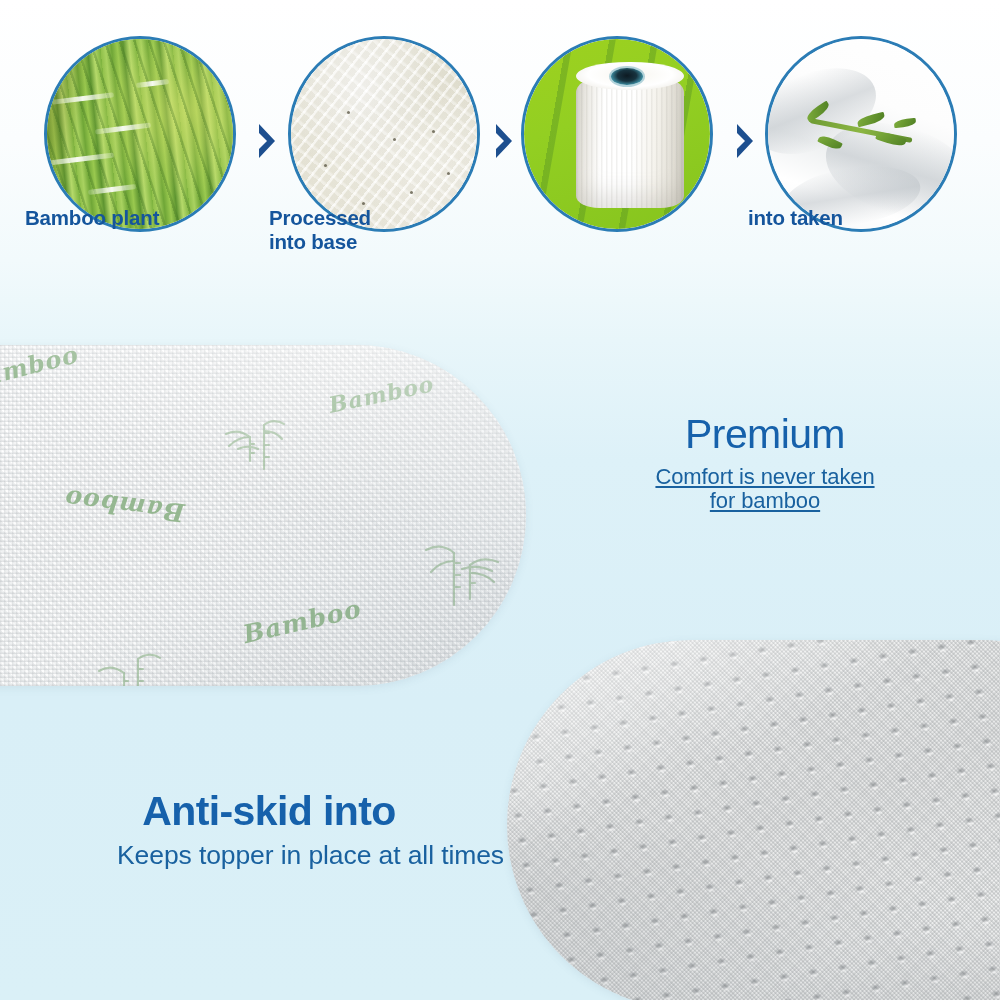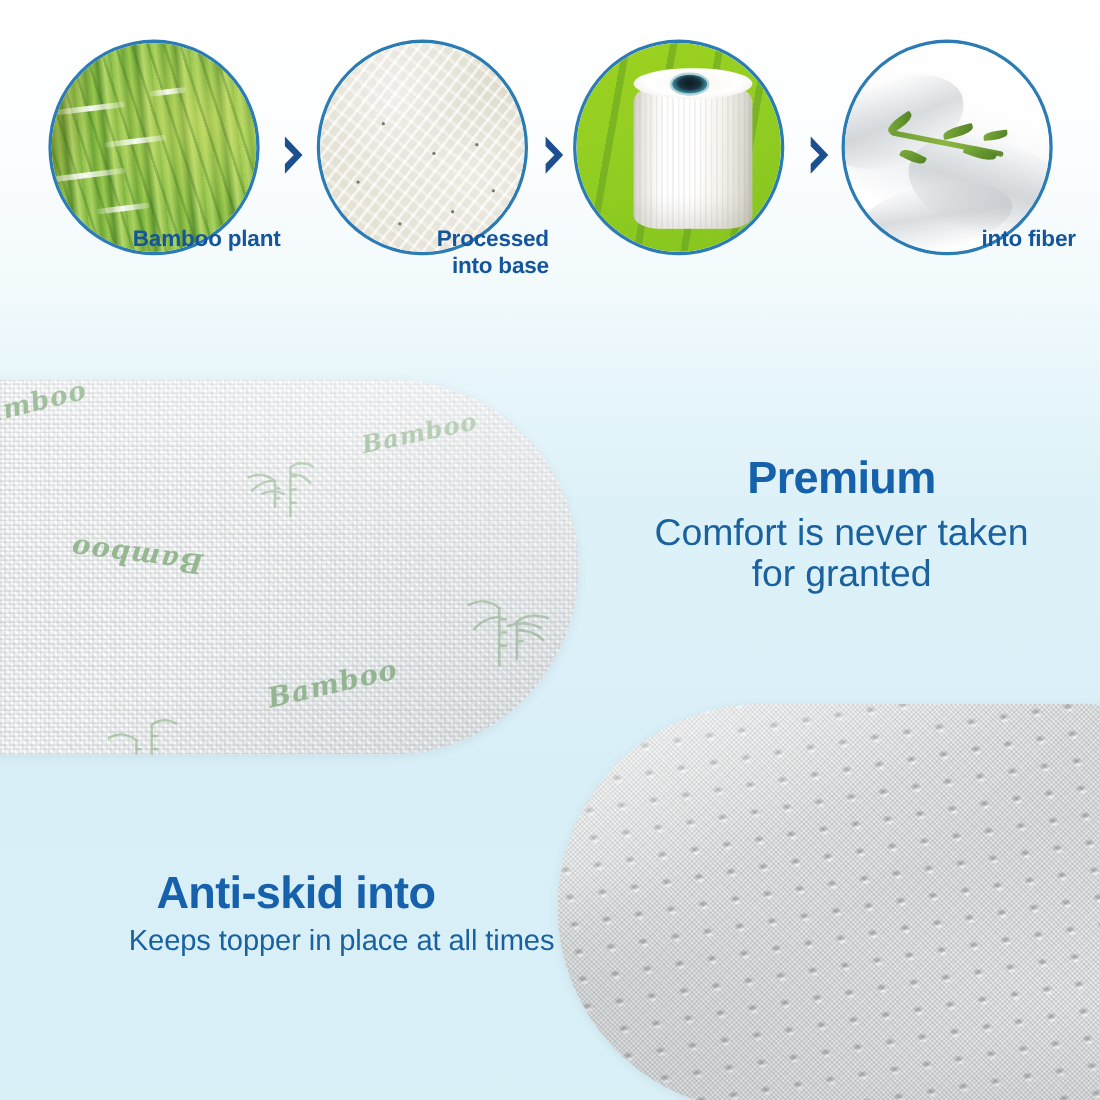--- a/index.html
+++ b/index.html
@@ -186,21 +186,21 @@
   .chev-1 { left:256px; }
   .chev-2 { left:493px; }
   .chev-3 { left:734px; }
   .chev svg { display:block; width:100%; height:100%; }
 
   
   .step-caption {
     position:absolute;
     top:206px;
     width:230px;
-    text-align:right;
+    text-align:left;
     font-size:20.5px;
     font-weight:bold;
     line-height:1.17;
     color:#15559c;
     letter-spacing:-.2px;
   }
   .cap-1 { left:25px; }
   .cap-2 { left:269px; }
   .cap-3 { left:504px; }
   .cap-4 { left:748px; }
@@ -292,32 +292,33 @@
   
   #premium-block {
     position:absolute;
     left:553px; top:413px;
     width:424px;
     text-align:center;
     color:#1860a8;
   }
   #premium-block .headline {
     font-size:41px;
-    font-weight:bold;
+    font-weight:normal;
     line-height:1.04;
     letter-spacing:-.6px;
     color:#1661ab;
   }
   #premium-block .sub {
     margin-top:9px;
-    font-size:34px;
+    font-size:22px;
     font-weight:normal;
     line-height:1.12;
     color:#19619f;
     letter-spacing:-.1px;
+    text-decoration:underline;
   }
 
   #antiskid-block {
     position:absolute;
     left:34px; top:790px;
     width:470px;
     text-align:center;
     color:#1661ab;
   }
   #antiskid-block .headline {
@@ -417,21 +418,21 @@
     </div>
 
     <div class="step-caption cap-1">
       <div>Bamboo plant</div>
     </div>
     <div class="step-caption cap-2">
       <div>Processed</div>
       <div>into base</div>
     </div>
     <div class="step-caption cap-4">
-      <div>into fiber</div>
+      <div>into taken</div>
     </div>
   </div>
 
   <div id="bamboo-panel">
     <div class="knit"></div>
 
     <span class="bamboo-word" style="left:196px; top:8px;  font-size:24px; transform:rotate(-14deg);">Bamboo</span>
     <span class="bamboo-word" style="left:560px; top:36px; font-size:22px; transform:rotate(-12deg);">Bamboo</span>
     <span class="bamboo-word" style="left:296px; top:146px; font-size:25px; transform:rotate(187deg);">Bamboo</span>
     <span class="bamboo-word" style="left:474px; top:262px; font-size:25px; transform:rotate(-13deg);">Bamboo</span>
@@ -472,21 +473,21 @@
     <div class="dots"></div>
     <div class="sheen"></div>
   </div>
 
   <div id="premium-block">
     <div class="headline">
       <div>Premium</div>
     </div>
     <div class="sub">
       <div>Comfort is never taken</div>
-      <div>for granted</div>
+      <div>for bamboo</div>
     </div>
   </div>
 
   <div id="antiskid-block">
     <div class="headline">Anti-skid into</div>
     <div class="sub">Keeps topper in place at all times</div>
   </div>
 
 </div>
 

